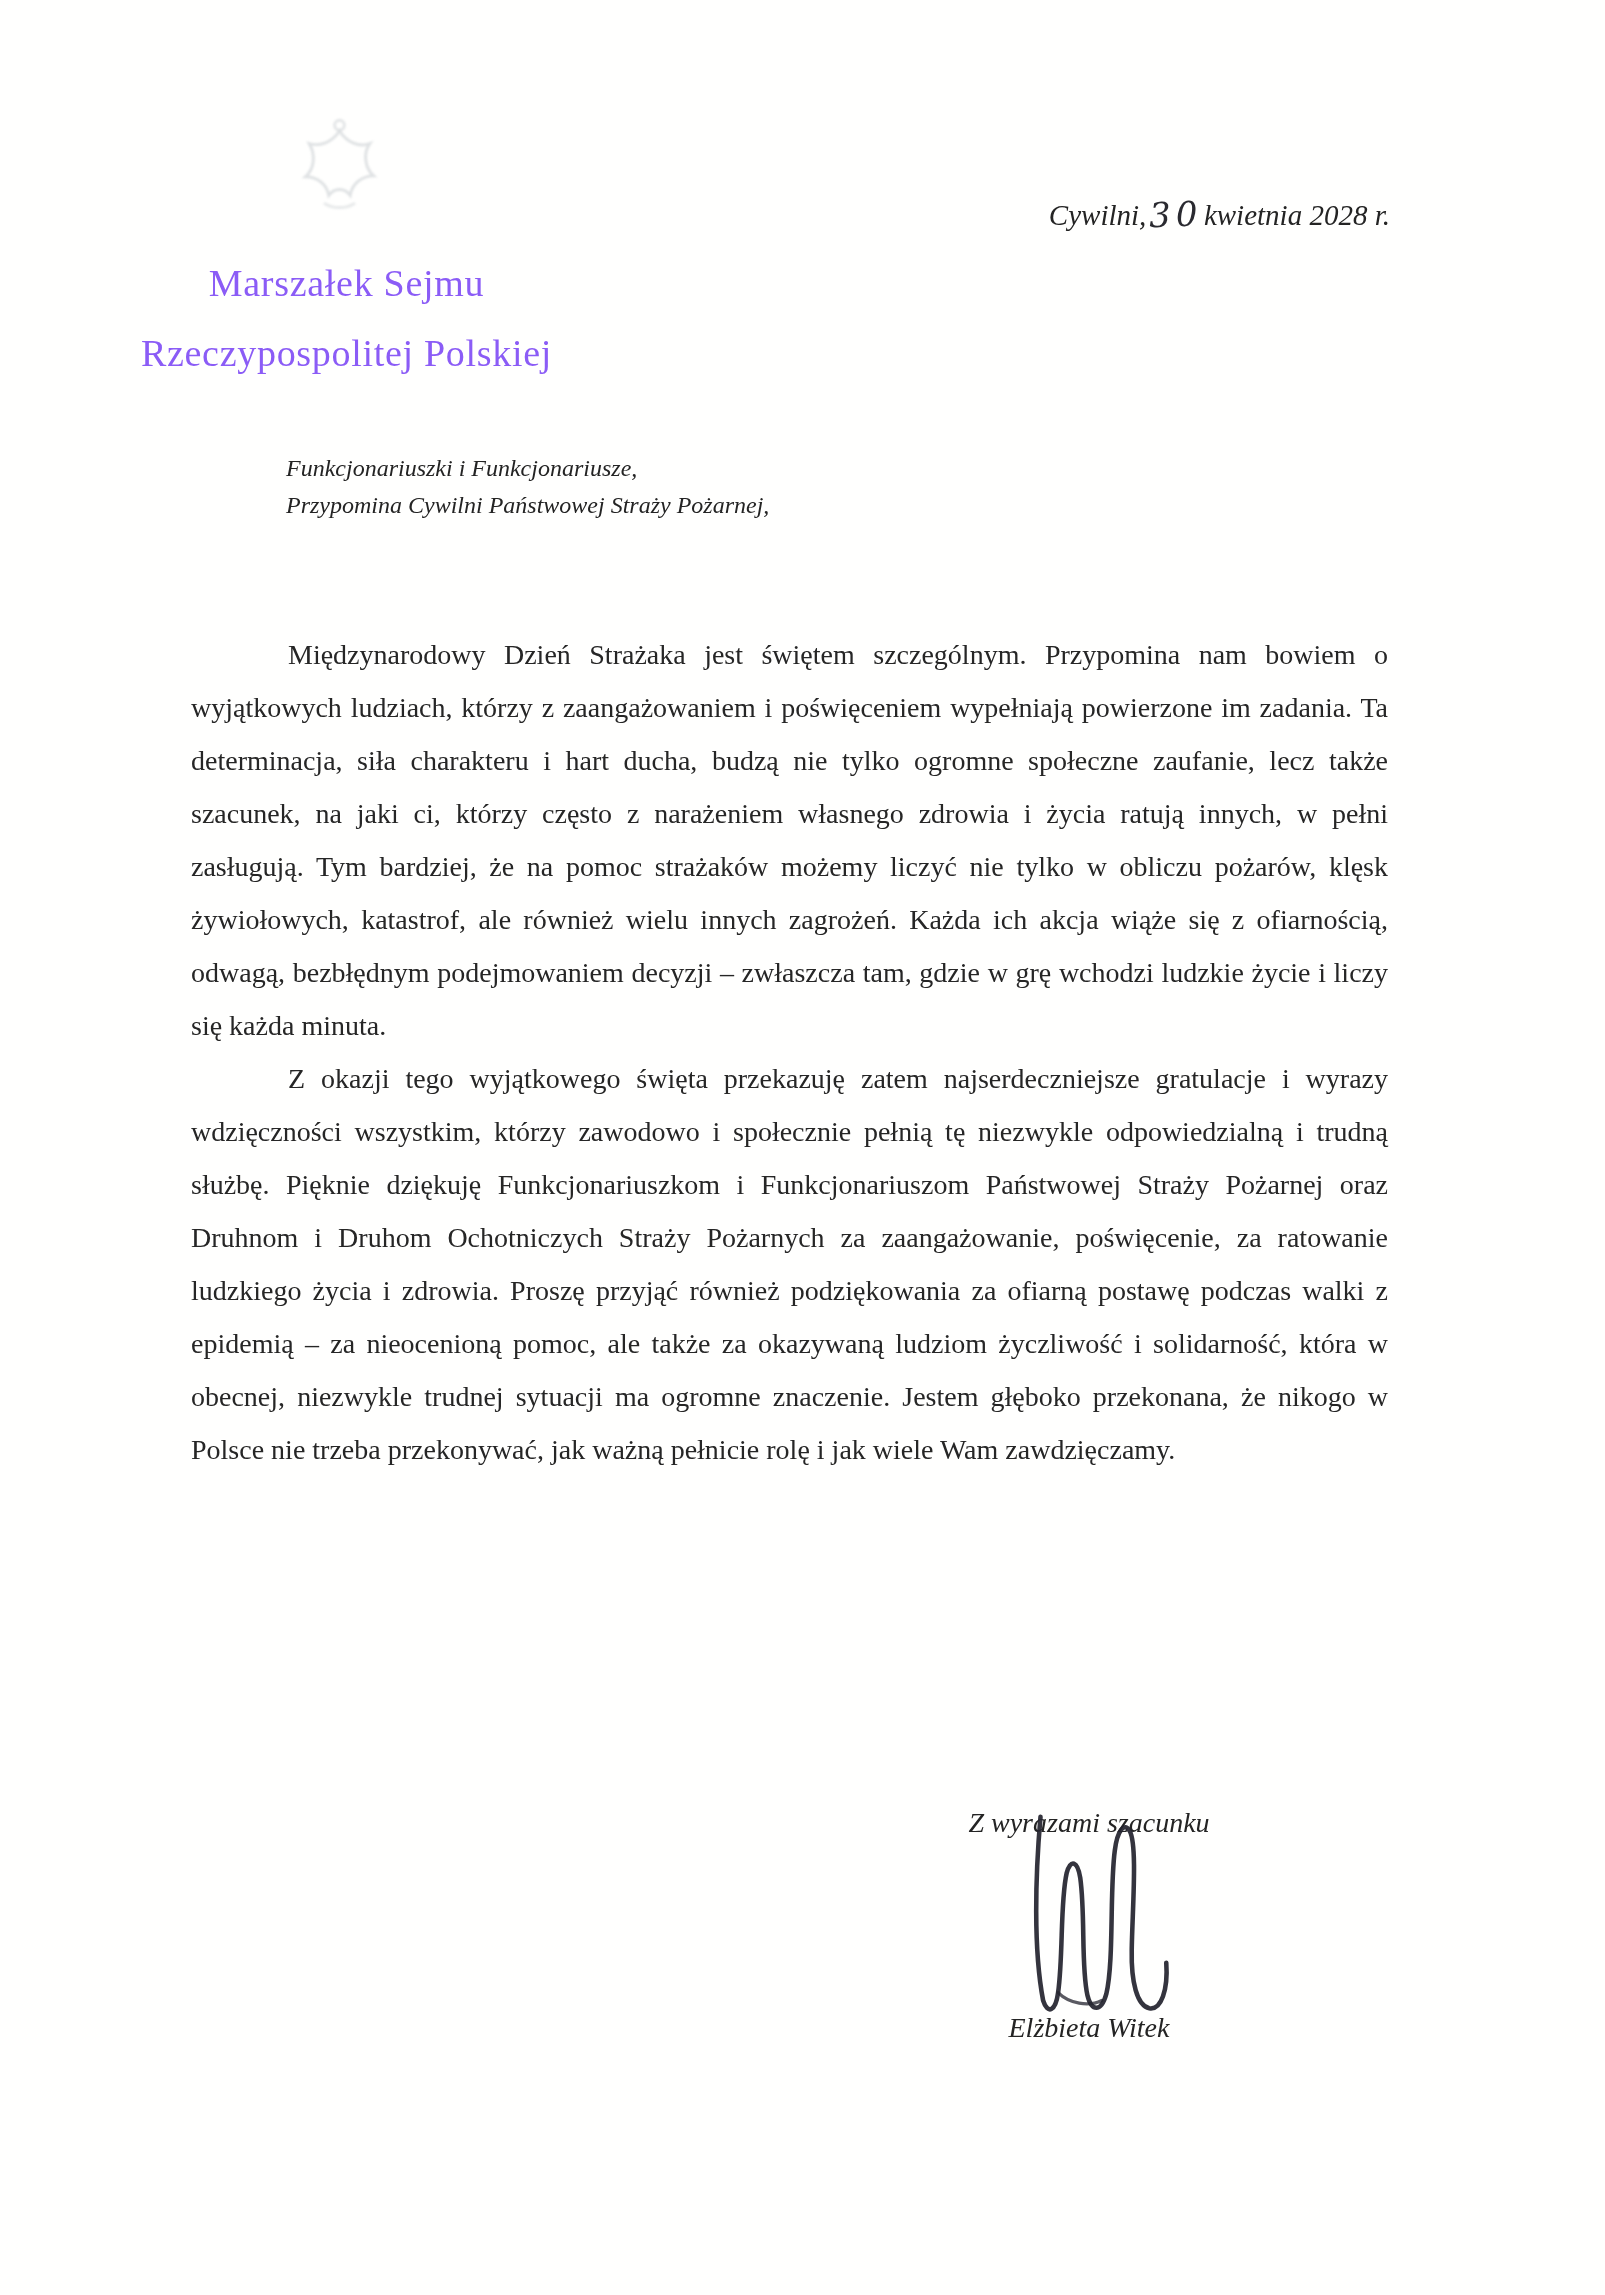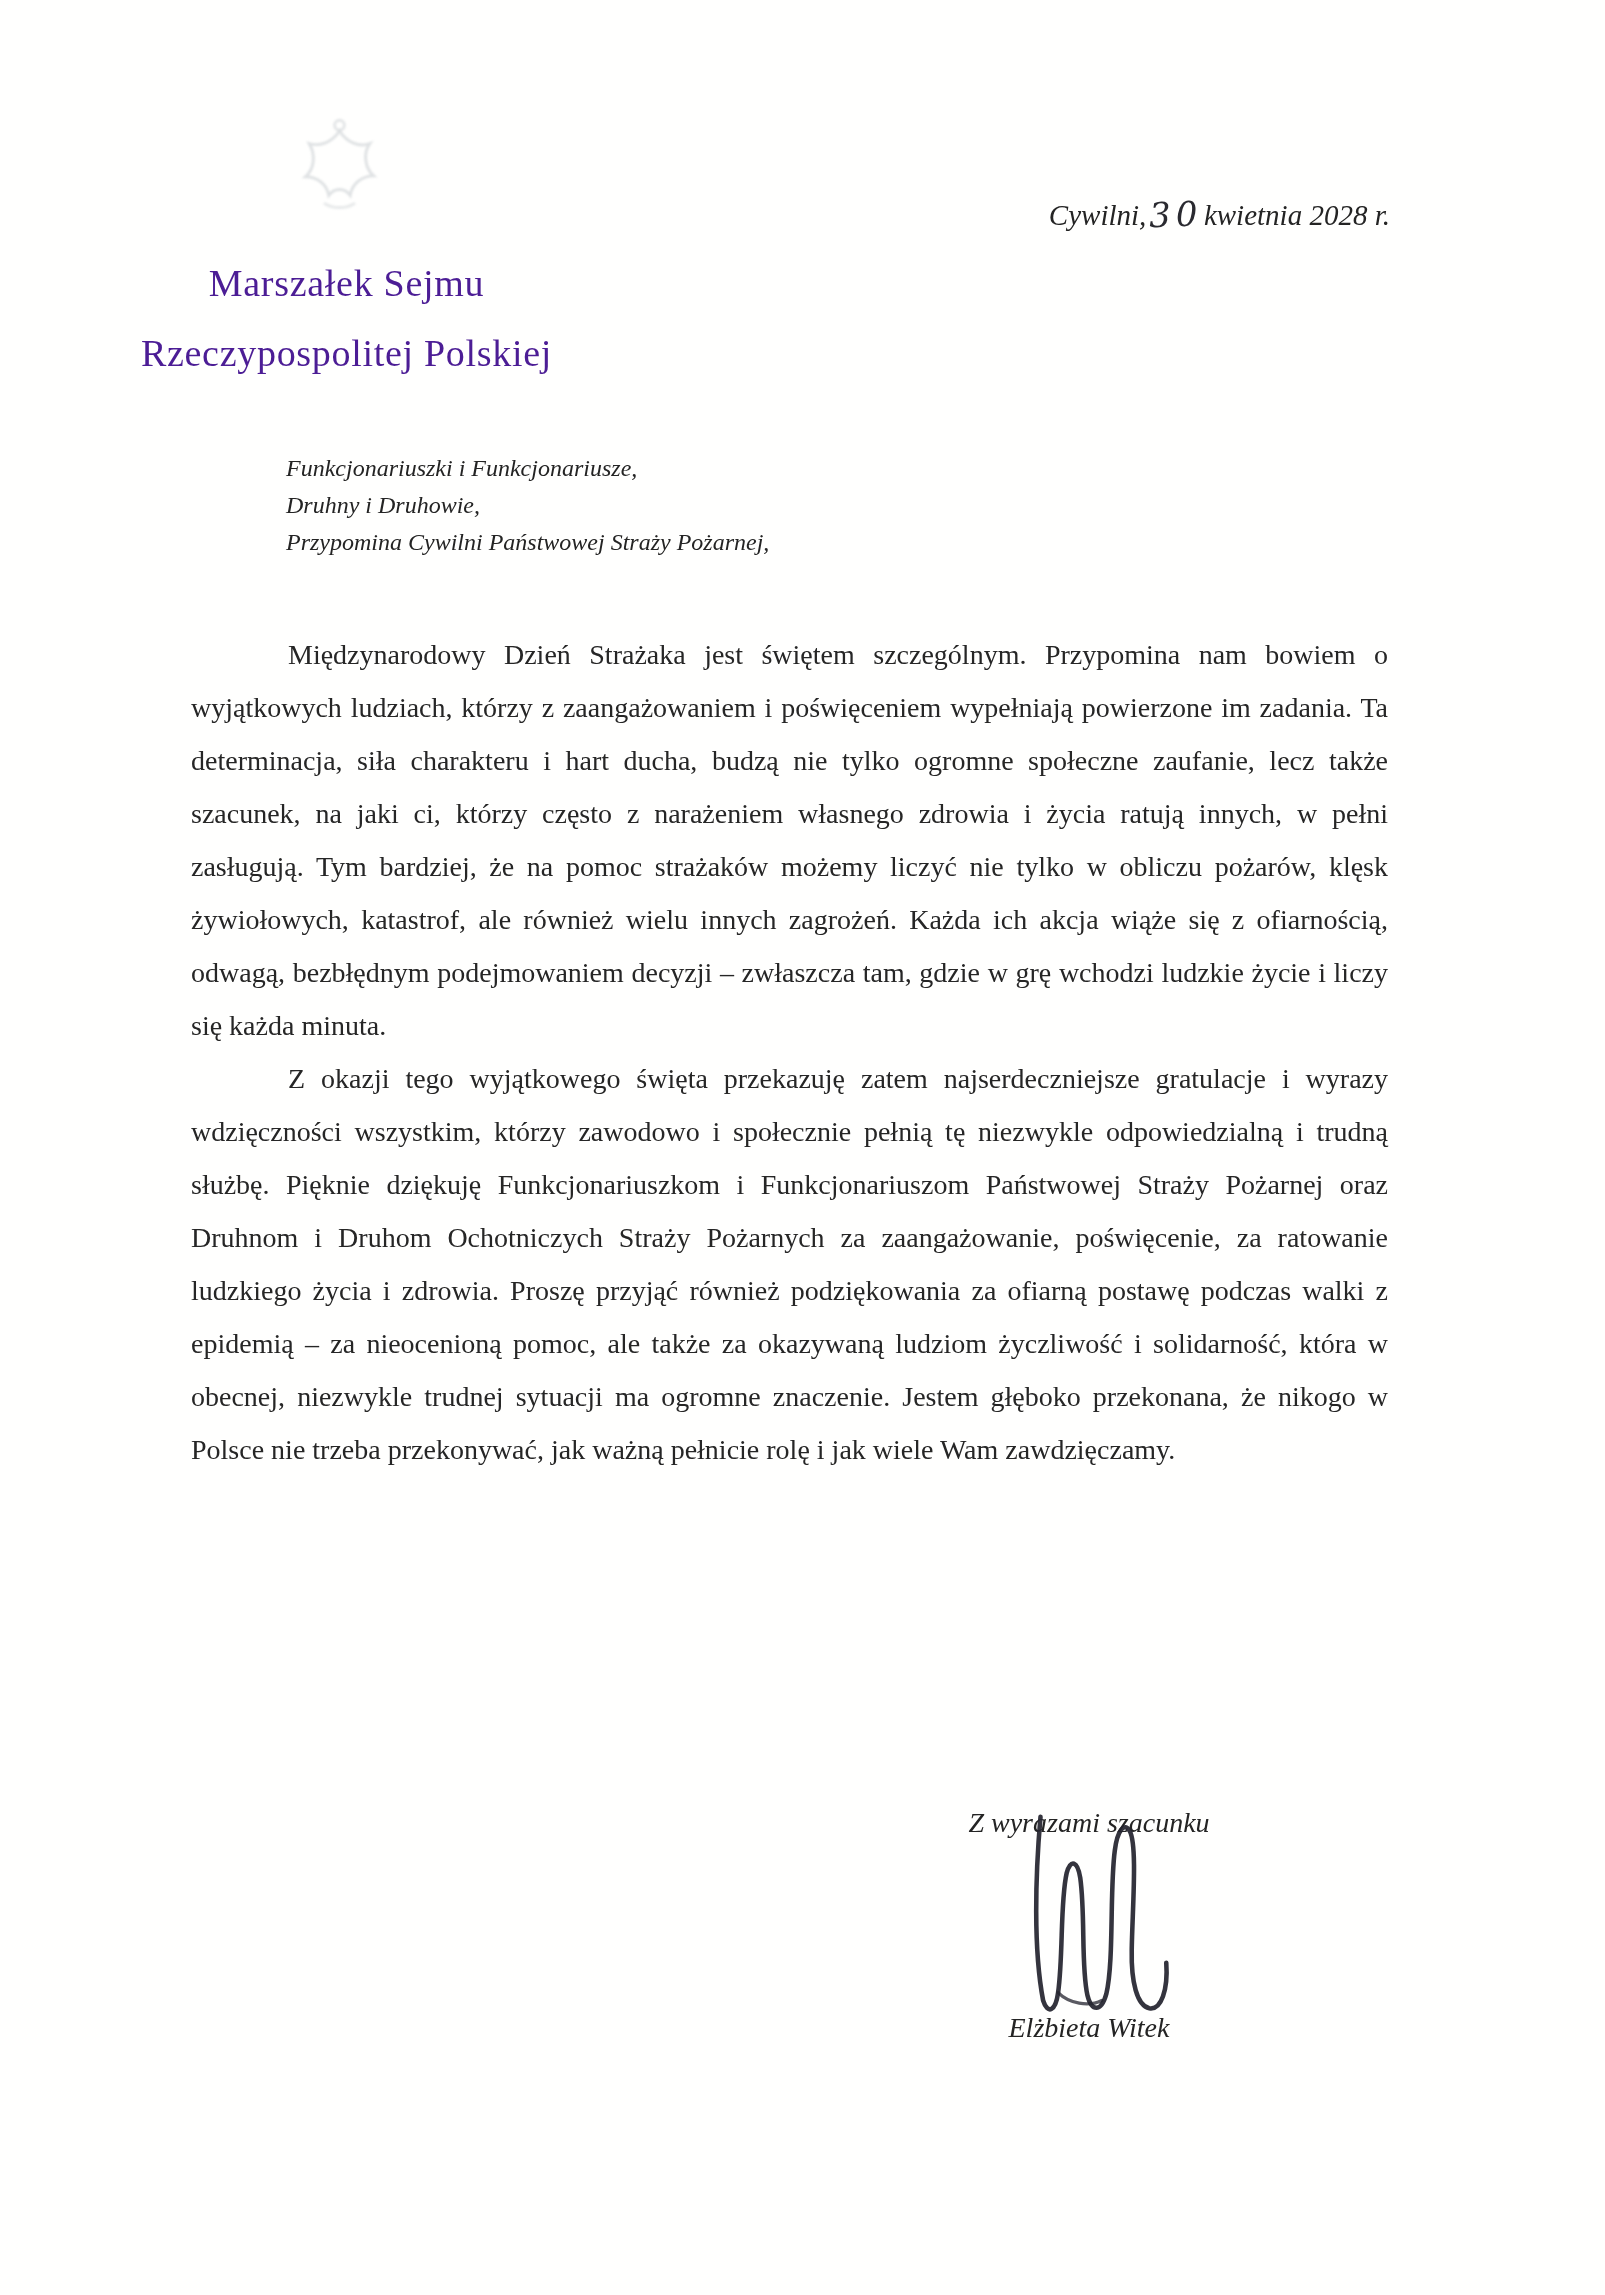--- a/index.html
+++ b/index.html
@@ -53,21 +53,21 @@
   
   .sender {
     position: absolute;
     left: 131px;
     top: 248px;
     width: 431px;
     text-align: center;
     font-size: 38px;
     line-height: 70px;
     letter-spacing: 0.7px;
-    color: #4c1d95;
+    color: #8b5cf6;
   }
 
   
   .salutation {
     position: absolute;
     left: 286px;
     top: 450px;
     font-style: italic;
     font-size: 24px;
     line-height: 37px;
@@ -142,21 +142,20 @@
     <span>Cywilni,</span><span class="handwritten">30</span><span>kwietnia 2028 r.</span>
   </div>
 
   <div class="sender">
     <div>Marszałek Sejmu</div>
     <div>Rzeczypospolitej Polskiej</div>
   </div>
 
   <div class="salutation">
     <div>Funkcjonariuszki i Funkcjonariusze,</div>
-    <div>Druhny i Druhowie,</div>
     <div>Przypomina Cywilni Państwowej Straży Pożarnej,</div>
   </div>
 
   <div class="letter-body">
     <p>Międzynarodowy Dzień Strażaka jest świętem szczególnym. Przypomina nam bowiem o wyjątkowych ludziach, którzy z zaangażowaniem i poświęceniem wypełniają powierzone im zadania. Ta determinacja, siła charakteru i hart ducha, budzą nie tylko ogromne społeczne zaufanie, lecz także szacunek, na jaki ci, którzy często z narażeniem własnego zdrowia i życia ratują innych, w pełni zasługują. Tym bardziej, że na pomoc strażaków możemy liczyć nie tylko w obliczu pożarów, klęsk żywiołowych, katastrof, ale również wielu innych zagrożeń. Każda ich akcja wiąże się z ofiarnością, odwagą, bezbłędnym podejmowaniem decyzji – zwłaszcza tam, gdzie w grę wchodzi ludzkie życie i liczy się każda minuta.</p>
     <p>Z okazji tego wyjątkowego święta przekazuję zatem najserdeczniejsze gratulacje i wyrazy wdzięczności wszystkim, którzy zawodowo i społecznie pełnią tę niezwykle odpowiedzialną i trudną służbę. Pięknie dziękuję Funkcjonariuszkom i Funkcjonariuszom Państwowej Straży Pożarnej oraz Druhnom i Druhom Ochotniczych Straży Pożarnych za zaangażowanie, poświęcenie, za ratowanie ludzkiego życia i zdrowia. Proszę przyjąć również podziękowania za ofiarną postawę podczas walki z epidemią – za nieocenioną pomoc, ale także za okazywaną ludziom życzliwość i solidarność, która w obecnej, niezwykle trudnej sytuacji ma ogromne znaczenie. Jestem głęboko przekonana, że nikogo w Polsce nie trzeba przekonywać, jak ważną pełnicie rolę i jak wiele Wam zawdzięczamy.</p>
   </div>
 
   <div class="closing">
     <div class="closing-formula">Z wyrazami szacunku</div>

